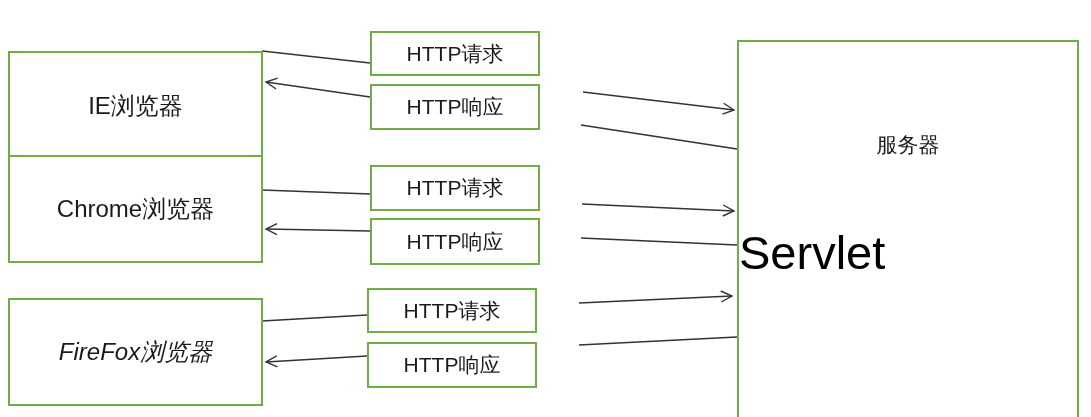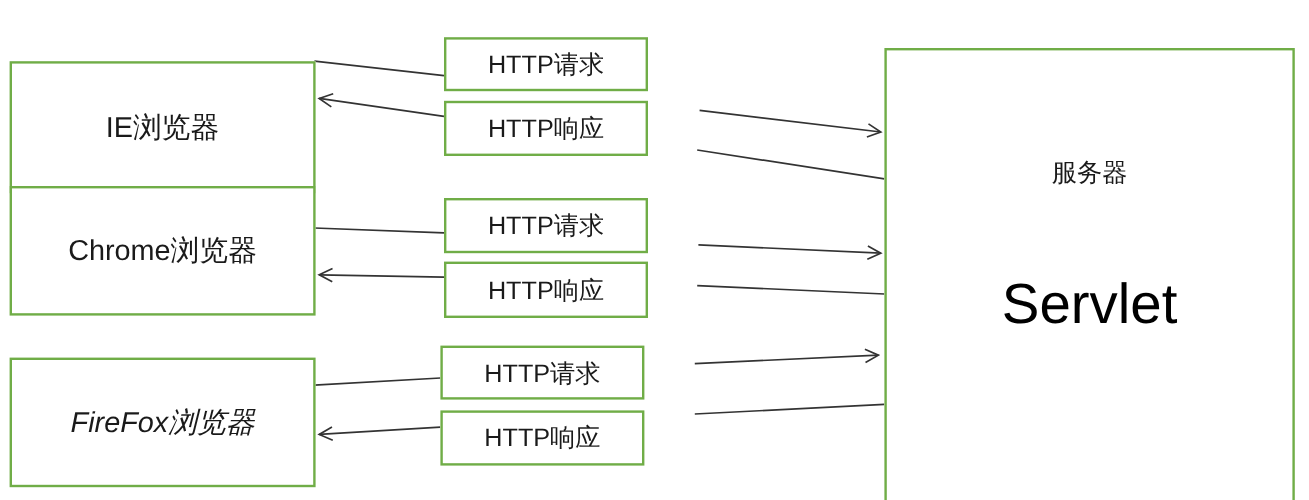--- a/index.html
+++ b/index.html
@@ -60,21 +60,20 @@
     width: 100%;
     text-align: center;
     font-size: 21px;
     line-height: 26px;
   }
   .server-tech {
     position: absolute;
     top: 184px;
     left: 0;
     width: 100%;
-    text-align: center;
     font-size: 47px;
     line-height: 54px;
     color: #000000;
   }
 </style>
 </head>
 <body>
 
 <div class="canvas">
 

